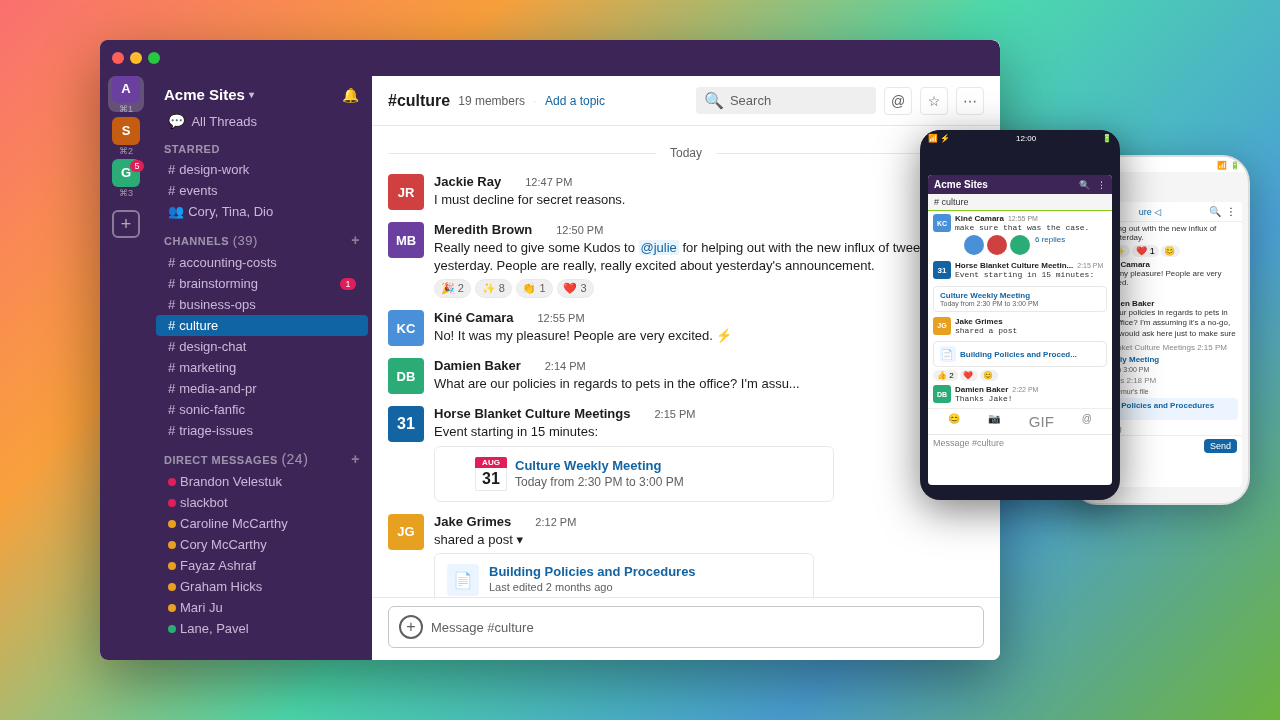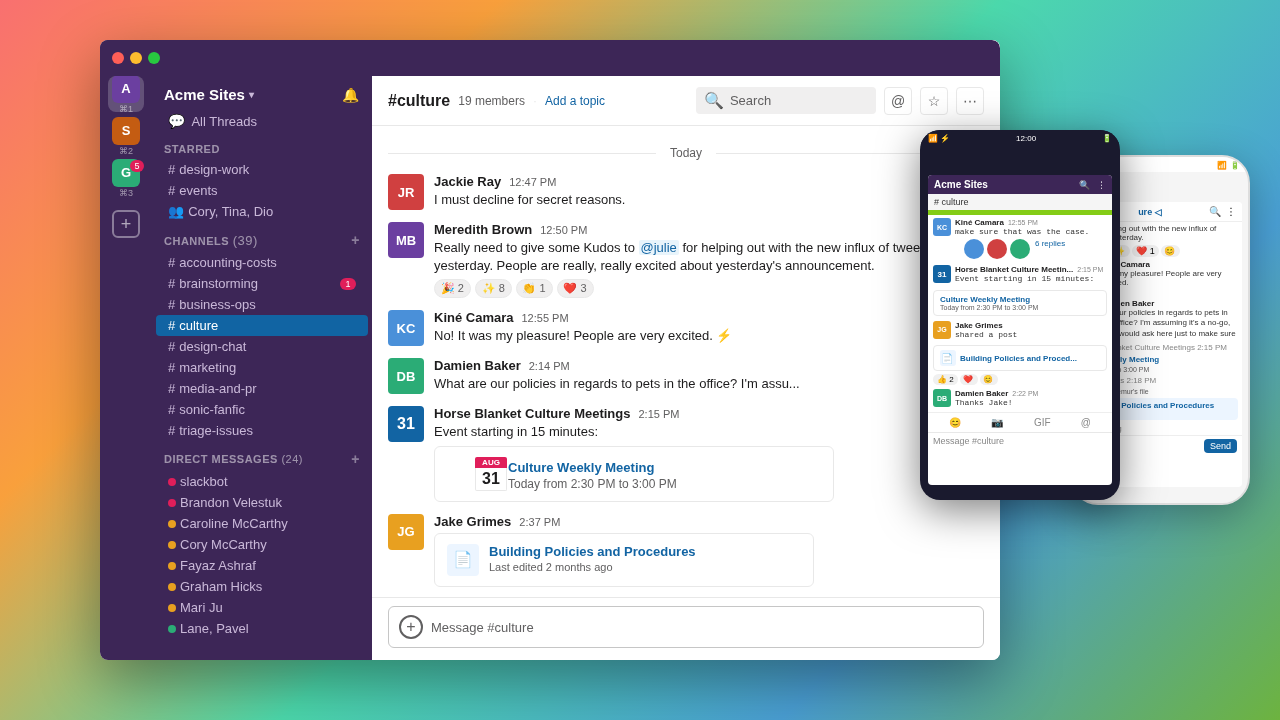--- a/index.html
+++ b/index.html
@@ -313,21 +313,21 @@
       align-items: center;
       justify-content: center;
       font-weight: 700;
       font-size: 13px;
       color: #fff;
     }
     .msg-content { flex: 1; min-width: 0; }
     .msg-header {
       display: flex;
       align-items: baseline;
-      gap: 8px;
+      gap: 24px;
       margin-bottom: 2px;
     }
     .msg-author {
       font-size: 13px;
       font-weight: 700;
       color: #1d1c1d;
     }
     .msg-time {
       font-size: 11px;
       color: #616061;
@@ -365,22 +365,22 @@
     .calendar-event {
       background: #fff;
       border: 1px solid #e8e8e8;
       border-radius: 6px;
       padding: 10px 12px;
       margin-top: 4px;
       max-width: 400px;
     }
     .event-header {
       display: flex;
-      align-items: flex-end;
-      gap: 1px;
+      align-items: center;
+      gap: 8px;
       padding-left: 28px;
     }
     .event-date-box {
       width: 32px;
       text-align: center;
       flex-shrink: 0;
     }
     .event-date-box .month {
       background: #e01e5a;
       color: #fff;
@@ -525,21 +525,21 @@
       color: #fff;
       font-size: 9px;
     }
     .phone-android-header .ws-name { font-weight: 700; font-size: 10px; }
 
     .phone-channel-bar {
       background: #f5f5f5;
       padding: 3px 6px;
       font-size: 9px;
       color: #333;
-      border-bottom: 5px solid #84cc16;
+      border-bottom: 1px solid #84cc16;
     }
 
     .phone-msg {
       display: flex;
       gap: 4px;
       padding: 3px 5px;
       align-items: flex-start;
     }
     .phone-avatar {
       width: 18px; height: 18px;
@@ -738,30 +738,30 @@
     <div class="sidebar-item">
       <span>#</span>
       <span>sonic-fanfic</span>
     </div>
     <div class="sidebar-item">
       <span>#</span>
       <span>triage-issues</span>
     </div>
 
     <div class="sidebar-section-label">
-      <span>DIRECT MESSAGES <span style="font-weight:400;font-size:11px;">(24)</span></span>
+      <span>DIRECT MESSAGES <span style="font-weight:400;font-size:14px;">(24)</span></span>
       <span class="plus-icon">+</span>
+    </div>
+    <div class="sidebar-item">
+      <span class="dm-avatar" style="background:#e01e5a;"></span>
+      <span>Brandon Velestuk</span>
     </div>
     <div class="sidebar-item">
       <span class="dm-avatar" style="background:#e01e5a;"></span>
       <span>slackbot</span>
-    </div>
-    <div class="sidebar-item">
-      <span class="dm-avatar" style="background:#e01e5a;"></span>
-      <span>Brandon Velestuk</span>
     </div>
     <div class="sidebar-item">
       <span class="dm-avatar" style="background:#e8a020;"></span>
       <span>Caroline McCarthy</span>
     </div>
     <div class="sidebar-item">
       <span class="dm-avatar" style="background:#e8a020;"></span>
       <span>Cory McCarthy</span>
     </div>
     <div class="sidebar-item">
@@ -877,22 +877,23 @@
             </div>
           </div>
         </div>
       </div>
 
       <div class="message">
         <div class="avatar" style="background:#e8a020;">JG</div>
         <div class="msg-content">
           <div class="msg-header">
             <span class="msg-author">Jake Grimes</span>
-            <span class="msg-time">2:37 PM</span>
+            <span class="msg-time">2:12 PM</span>
           </div>
+          <div class="msg-text">shared a post ▾</div>
           <div class="shared-post">
             <div class="post-icon">📄</div>
             <div class="post-info">
               <div class="post-title">Building Policies and Procedures</div>
               <div class="post-meta">Last edited 2 months ago</div>
             </div>
           </div>
 
         </div>
       </div>
@@ -987,40 +988,40 @@
         </div>
         <div class="phone-msg-text">Thanks Jake!</div>
       </div>
     </div>
 
     <div style="flex:1;"></div>
 
     <div style="display:flex;justify-content:space-around;padding:4px 6px;border-top:1px solid #eee;">
       <span style="font-size:10px;color:#888;">😊</span>
       <span style="font-size:10px;color:#888;">📷</span>
-      <span style="font-size:10px;color:#888;">GIF</span>
+      <span style="font-size:15px;color:#888;">GIF</span>
       <span style="font-size:10px;color:#888;">@</span>
     </div>
 
     <div class="phone-input-bar">
       <span>Message #culture</span>
     </div>
   </div>
 
 </div>
 
 <div class="phone-ios">
   <div class="ios-status-bar">
     <span>12:38 PM</span>
     <span>📶 🔋</span>
   </div>
   <div class="phone-content">
     <div class="phone-ios-header">
       <span style="font-size:8px;color:#888;">◁</span>
-      <span style="font-size:9px;font-weight:700;color:#1264a3;">ure ◁</span>
+      <span style="font-size:9px;font-weight:400;color:#1264a3;">ure ◁</span>
       <div style="display:flex;gap:4px;">
         <span style="font-size:10px;">🔍</span>
         <span style="font-size:10px;">⋮</span>
       </div>
     </div>
 
     <div style="font-size:8px;padding:2px 4px;color:#333;">rt for helping out with the new influx of tweets yesterday.</div>
 
     <div style="display:flex;gap:2px;padding:1px 4px;font-size:9px;">
       <span style="background:#f0f0f0;border-radius:8px;padding:1px 4px;">🎉 1</span>

